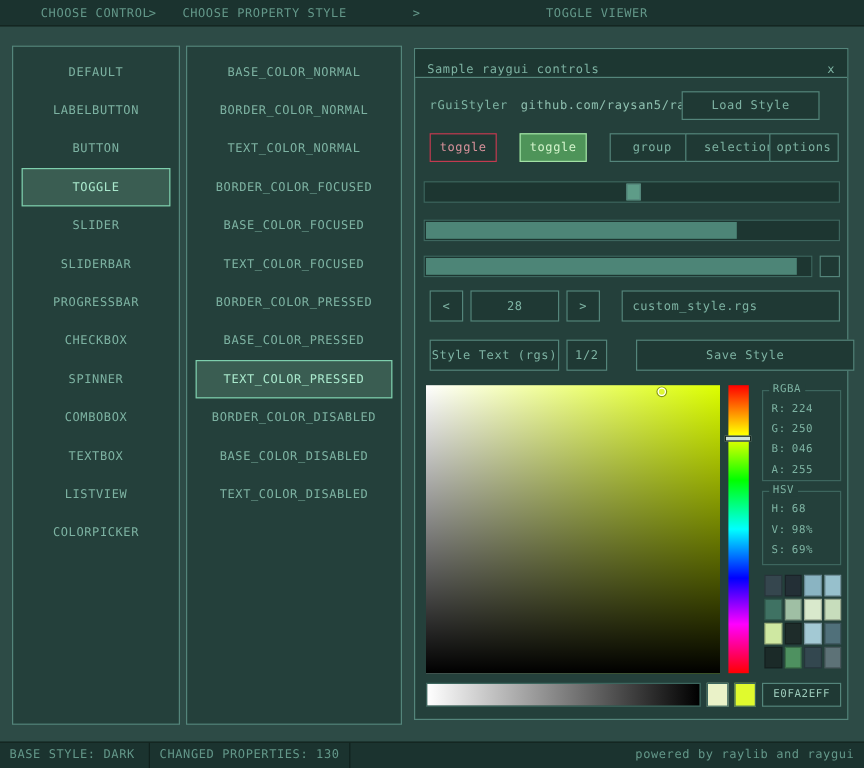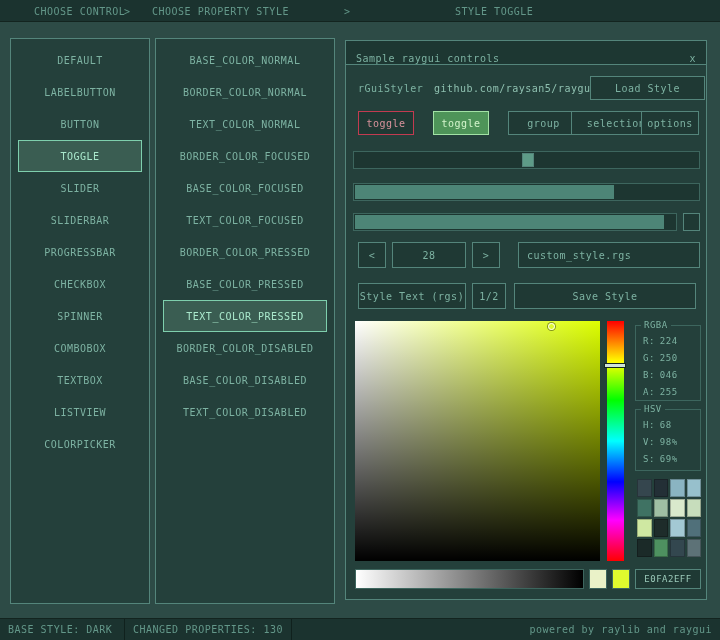--- a/index.html
+++ b/index.html
@@ -93,21 +93,21 @@
 </head>
 <body>
 
 <div class="app">
 
   <header class="topbar">
     <span style="left:34px">CHOOSE CONTROL</span>
     <span style="left:124px">&gt;</span>
     <span style="left:152px">CHOOSE PROPERTY STYLE</span>
     <span style="left:344px">&gt;</span>
-    <span style="left:455px">STYLE TOGGLE</span>
+    <span style="left:455px">TOGGLE VIEWER</span>
   </header>
 
   <nav class="panel" style="left:10px;width:140px;height:566px">
     <div class="list">
       <div class="item">DEFAULT</div>
       <div class="item">LABELBUTTON</div>
       <div class="item">BUTTON</div>
       <div class="item sel">TOGGLE</div>
       <div class="item">SLIDER</div>
       <div class="item">SLIDERBAR</div>
@@ -139,21 +139,21 @@
   </nav>
 
   <section class="window">
     <div class="titlebar">
       <span>Sample raygui controls</span>
       <span class="close-x">x</span>
     </div>
 
     <span class="lbl" style="left:12px;top:35px">rGuiStyler</span>
     <span class="lbl" style="left:88px;top:35px;color:#8fc0b0">github.com/raysan5/raygui</span>
-    <div class="btn" style="left:244px;top:35px;width:115px;height:24px">Load Style</div>
+    <div class="btn" style="left:222px;top:35px;width:115px;height:24px">Load Style</div>
 
     <div class="btn red" style="left:12px;top:70px;width:56px;height:24px">toggle</div>
     <div class="btn active" style="left:87px;top:70px;width:56px;height:24px">toggle</div>
     <div class="btn" style="left:162px;top:70px;width:71px;height:24px">group</div>
     <div class="btn" style="left:225px;top:70px;width:90px;height:24px">selection</div>
     <div class="btn" style="left:295px;top:70px;width:58px;height:24px">options</div>
 
     <div class="track" style="left:7px;top:110px;width:347px;height:18px">
       <div class="slider-handle" style="left:168px"></div>
     </div>
@@ -167,21 +167,21 @@
     </div>
     <div class="btn" style="left:337px;top:172px;width:17px;height:18px"></div>
 
     <div class="btn" style="left:12px;top:201px;width:28px;height:26px">&lt;</div>
     <div class="btn" style="left:46px;top:201px;width:74px;height:26px;cursor:text">28</div>
     <div class="btn" style="left:126px;top:201px;width:28px;height:26px">&gt;</div>
     <div class="btn" style="left:172px;top:201px;width:182px;height:26px;justify-content:flex-start;padding-left:8px;cursor:text">custom_style.rgs</div>
 
     <div class="btn" style="left:12px;top:242px;width:108px;height:26px">Style Text (rgs)</div>
     <div class="btn" style="left:126px;top:242px;width:34px;height:26px">1/2</div>
-    <div class="btn" style="left:168px;top:242px;width:182px;height:26px">Save Style</div>
+    <div class="btn" style="left:184px;top:242px;width:182px;height:26px">Save Style</div>
 
     <div class="sv">
       <div class="sv-dot"></div>
     </div>
     <div class="hue">
       <div class="hue-handle"></div>
     </div>
 
     <div class="group" style="left:289px;top:284px;width:66px;height:76px">
       <span class="legend">RGBA</span>

